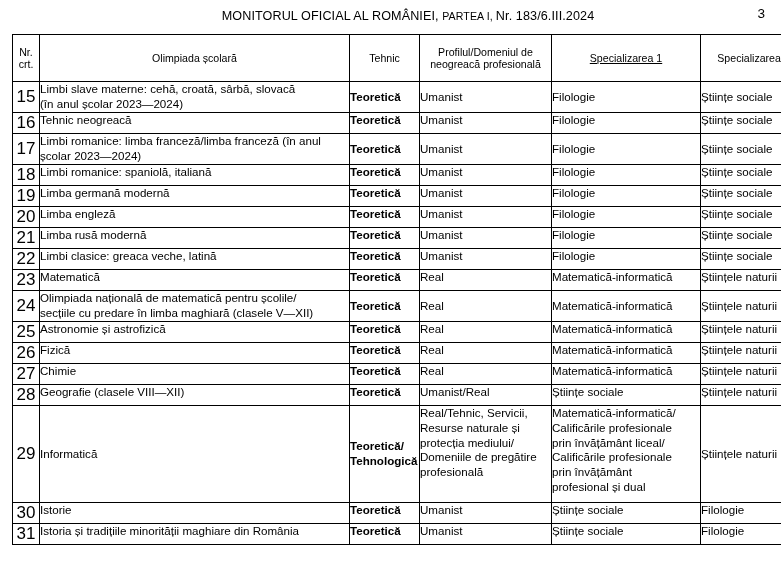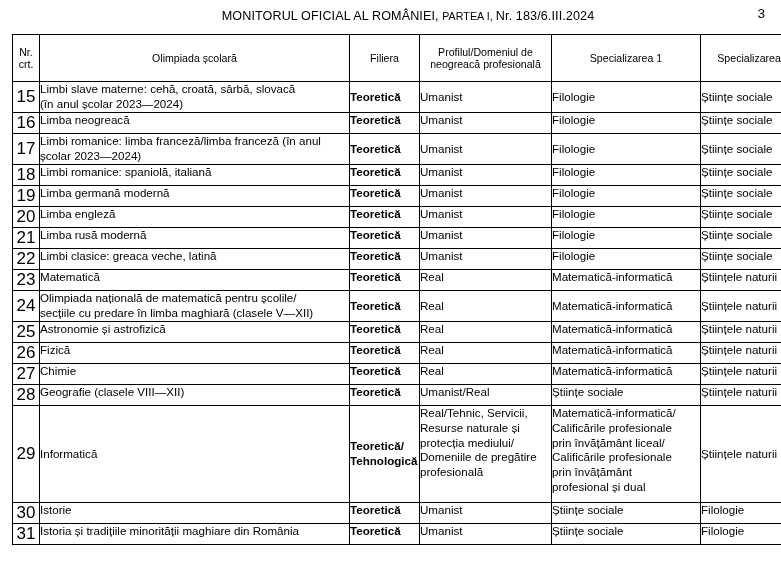--- a/index.html
+++ b/index.html
@@ -76,21 +76,21 @@
     font-weight: normal;
     font-size: 10.6px;
     line-height: 1.18;
     height: 42px;
     padding: 2px 3px;
   }
   th.h-nr { width: 20px; }
   th.h-oly { width: 303px; }
   th.h-fil { width: 63px; }
   th.h-prof { width: 125px; }
-  th.h-sp1 { width: 142px; }
+  th.h-sp1 { width: 142px; text-decoration: underline; }
   th.h-sp2 { width: 99px; }
 
   td.c-nr {
     text-align: center;
     vertical-align: middle;
     font-size: 17px;
     padding: 1px 1px;
   }
   td.c-oly,
   td.c-fil,
@@ -134,21 +134,21 @@
 
   <div class="tbl-wrap">
     <table class="oly">
       <thead>
         <tr>
           <th class="h-nr">
             <span>Nr.</span><br>
             <span>crt.</span>
           </th>
           <th class="h-oly">Olimpiada școlară</th>
-          <th class="h-fil">Filiera</th>
+          <th class="h-fil">Tehnic</th>
           <th class="h-prof">
             <span>Profilul/Domeniul de</span><br>
             <span>neogreacă profesională</span>
           </th>
           <th class="h-sp1">Specializarea 1</th>
           <th class="h-sp2">Specializarea 2</th>
         </tr>
       </thead>
       <tbody id="tbody">
           <tr data-vcenter="true" class="row-h-2">
@@ -177,21 +177,21 @@
             <td class="c-sp2">
               <div class="cell-lines">
                 <span>Științe sociale</span>
               </div>
             </td>
           </tr>
           <tr class="row-h-1">
             <td class="c-nr">16</td>
             <td class="c-oly">
               <div class="cell-lines">
-                <span>Limba neogreacă</span>
+                <span>Tehnic neogreacă</span>
               </div>
             </td>
             <td class="c-fil">
               <div class="cell-lines">
                 <span>Teoretică</span>
               </div>
             </td>
             <td class="c-prof">
               <div class="cell-lines">
                 <span>Umanist</span>

